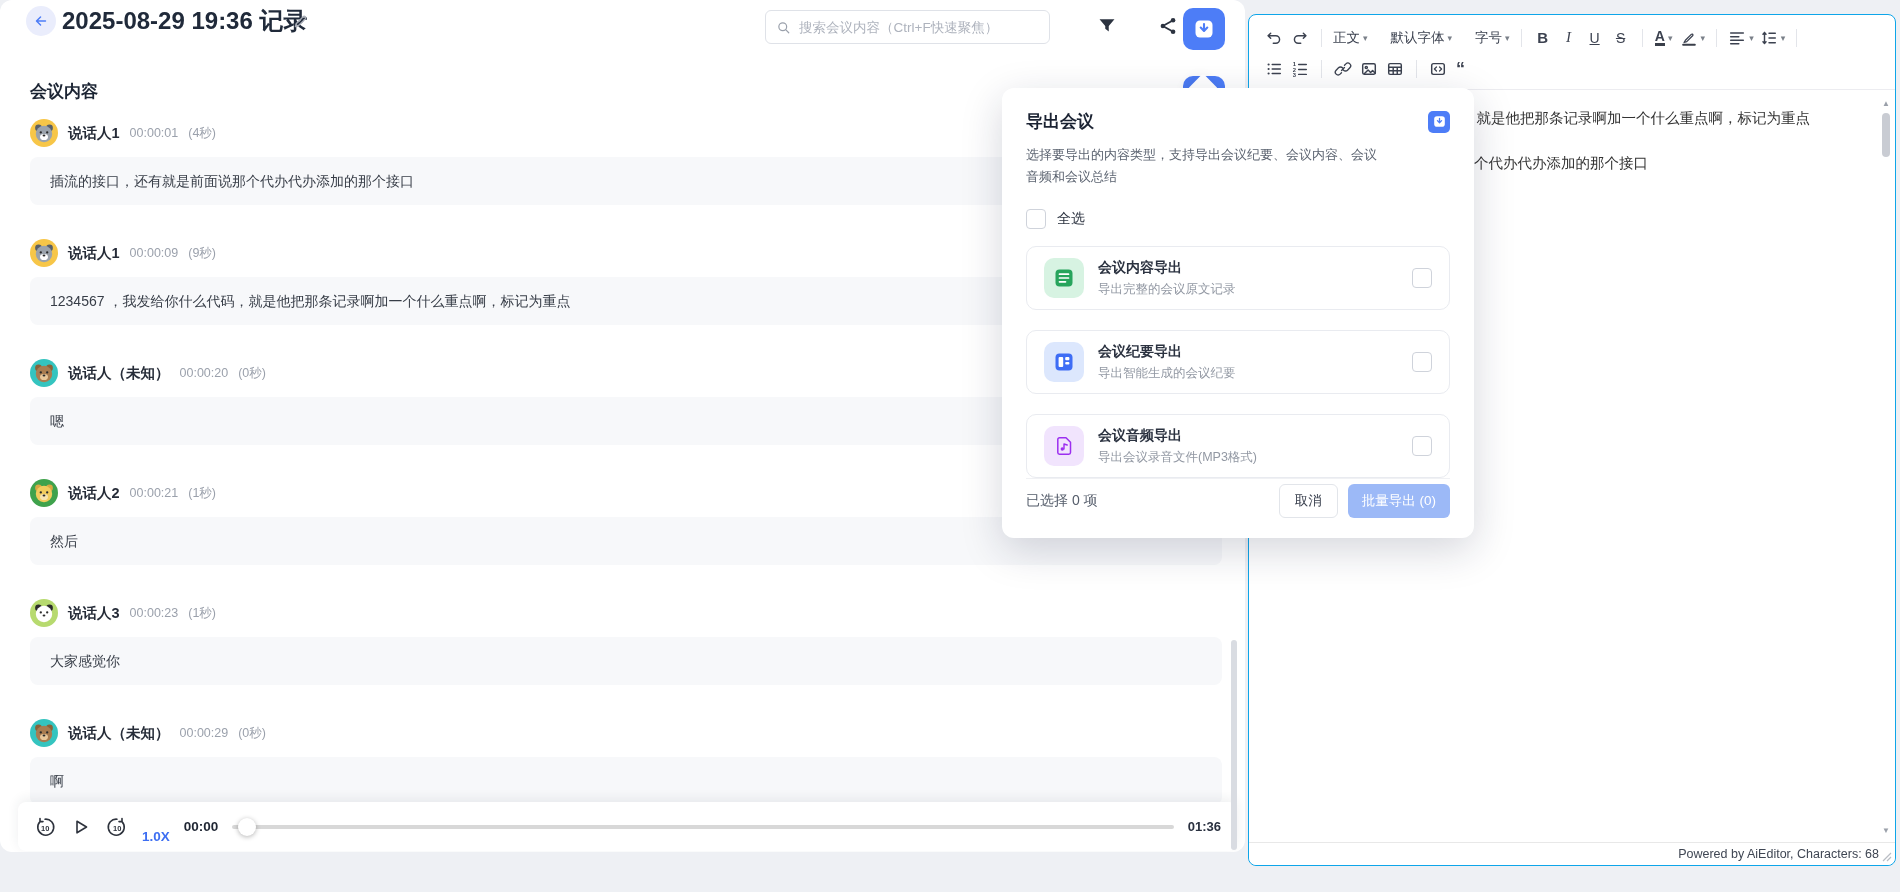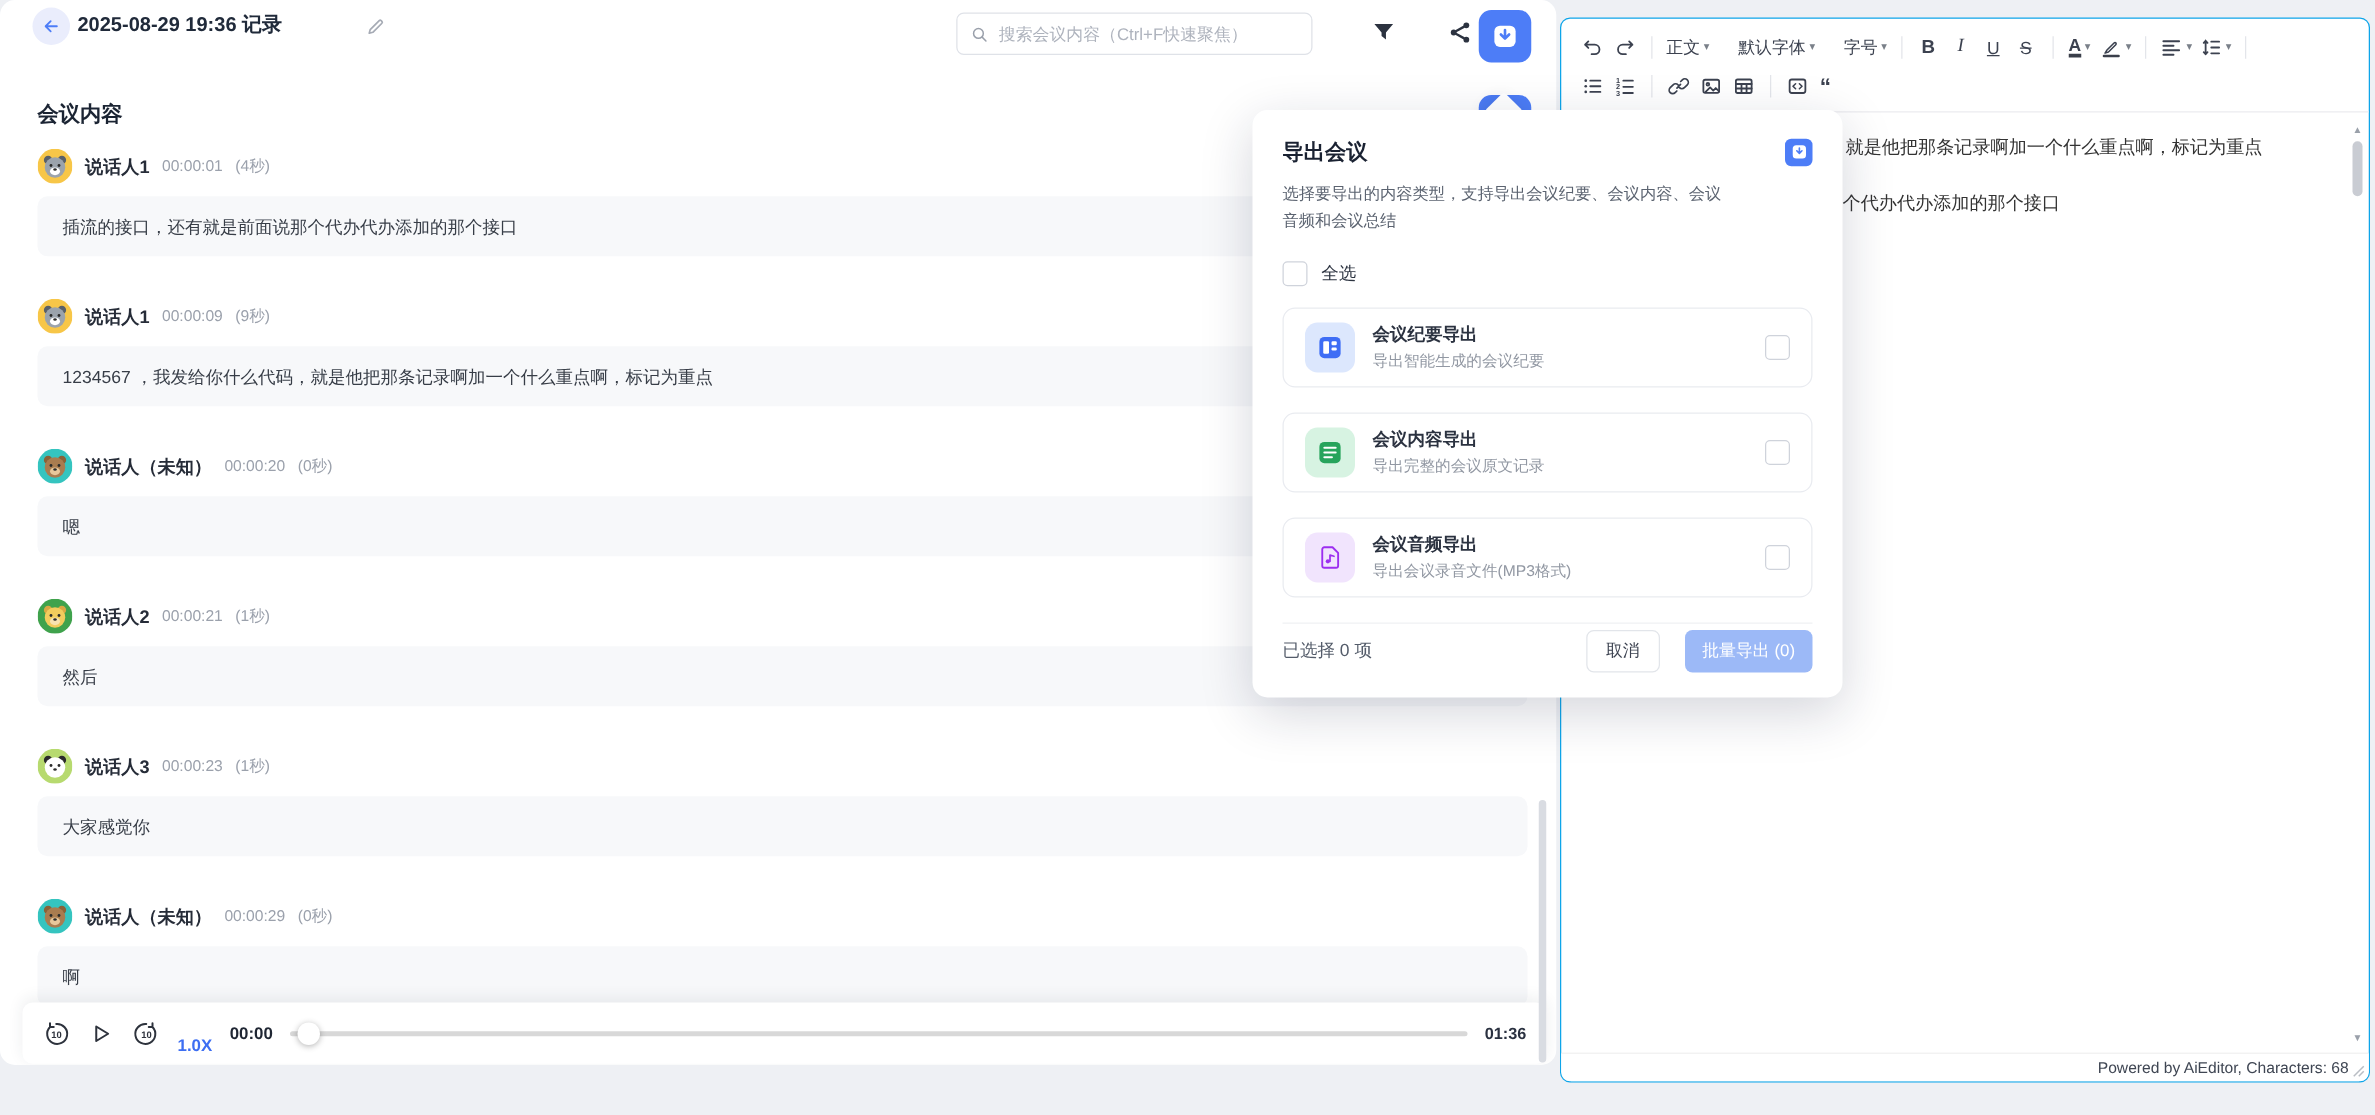--- a/index.html
+++ b/index.html
@@ -16,21 +16,21 @@
     position:absolute; left:0; top:20; width:1245px; height:852px;
     background:#fff; border-radius:12px; overflow:hidden; z-index:1;
   }
   .back-btn {
     position:absolute; left:26px; top:6px; width:30px; height:30px;
     border-radius:50%; background:#eaedfc; color:#4d7df7;
     display:flex; align-items:center; justify-content:center; cursor:pointer;
   }
   .back-btn svg { width:18px; height:18px; }
   .rec-title {
-    position:absolute; left:62px; top:6px; font-size:16px; font-weight:700;
+    position:absolute; left:62px; top:6px; font-size:24px; font-weight:700;
     color:#202a3a; line-height:30px;
   }
   .edit-pencil { position:absolute; left:292px; top:13px; color:#a6abb5; }
   .edit-pencil svg { width:17px; height:17px; }
 
   .search-box {
     position:absolute; left:765px; top:10px; width:285px; height:34px;
     border:1px solid #dfe2e8; border-radius:6px; background:#fff;
     display:flex; align-items:center; padding:0 10px; gap:8px;
   }
@@ -163,22 +163,22 @@
     display:flex; align-items:center; padding:0 17px; cursor:pointer; background:#fff;
   }
   .opt-ico { width:40px; height:40px; border-radius:10px; display:flex; align-items:center; justify-content:center; flex:none; }
   .opt-ico svg { width:22px; height:22px; }
   .opt-texts { margin-left:14px; }
   .opt-title { font-size:14px; font-weight:700; color:#2b3240; }
   .opt-desc { font-size:12.5px; color:#9298a3; margin-top:4px; }
   .opt-card .checkbox { margin-left:auto; }
 
   .dlg-footer {
-    margin-top:20px; border-top:1px solid #f0f1f4; padding-top:5px;
-    display:flex; align-items:center;gap:10px;
+    border-top:1px solid #f0f1f4; padding-top:5px;
+    display:flex; align-items:center;
   }
   .dlg-selected { font-size:14px; color:#545c6a; }
   .btn-cancel {
     margin-left:auto; padding:7px 15px; border:1px solid #e2e5ea; border-radius:6px;
     background:#fff; font-size:13.5px; color:#3c4250; cursor:pointer; font-family:inherit;
   }
   .btn-export {
     margin-left:10px; padding:8px 14px; border:none; border-radius:6px;
     background:#9cb9f7; font-size:13.5px; color:#fff; cursor:pointer; font-family:inherit;
   }
@@ -549,48 +549,48 @@
   </div>
   <div class="dlg-desc">选择要导出的内容类型，支持导出会议纪要、会议内容、会议音频和会议总结</div>
 
   <div class="select-all">
     <div class="checkbox"></div>
     <div class="lbl">全选</div>
   </div>
 
   <div class="opt-list" id="opt-list">
       <div class="opt-card">
+        <div class="opt-ico" style="background:#D7F3E2;color:#27A45C">
+          <svg viewBox="0 0 22 22" fill="none" stroke="currentColor" stroke-width="1.6" stroke-linecap="round" stroke-linejoin="round">
+            <rect x="2.5" y="2.5" width="17" height="17" rx="4" fill="currentColor" stroke="none"></rect>
+            <path d="M6.5 7.2 H15.5 M6.5 11 H15.5 M6.5 14.8 H12.5" stroke="#fff" stroke-width="1.7"></path>
+          </svg>
+        </div>
+     <div class="opt-texts">
+       <div class="opt-title">会议内容导出</div>
+       <div class="opt-desc">导出完整的会议原文记录</div>
+     </div>
+     <div class="checkbox"></div>
+      </div>
+      <div class="opt-card">
         <div class="opt-ico" style="background:#DCE7FD;color:#3E6DF5">
           <svg viewBox="0 0 22 22" fill="none" stroke="currentColor" stroke-width="1.6" stroke-linecap="round" stroke-linejoin="round">
             <rect x="2.5" y="2.5" width="17" height="17" rx="4" fill="currentColor" stroke="none"></rect>
             <rect x="5.6" y="6" width="4.6" height="10" rx="1" fill="#fff" stroke="none"></rect>
             <rect x="12.2" y="6" width="4.2" height="3.2" rx="1" fill="#fff" stroke="none"></rect>
             <rect x="12.2" y="11" width="4.2" height="2.4" rx="1" fill="#fff" stroke="none"></rect>
           </svg>
         </div>
      <div class="opt-texts">
        <div class="opt-title">会议纪要导出</div>
        <div class="opt-desc">导出智能生成的会议纪要</div>
      </div>
      <div class="checkbox"></div>
       </div>
       <div class="opt-card">
-        <div class="opt-ico" style="background:#D7F3E2;color:#27A45C">
-          <svg viewBox="0 0 22 22" fill="none" stroke="currentColor" stroke-width="1.6" stroke-linecap="round" stroke-linejoin="round">
-            <rect x="2.5" y="2.5" width="17" height="17" rx="4" fill="currentColor" stroke="none"></rect>
-            <path d="M6.5 7.2 H15.5 M6.5 11 H15.5 M6.5 14.8 H12.5" stroke="#fff" stroke-width="1.7"></path>
-          </svg>
-        </div>
-     <div class="opt-texts">
-       <div class="opt-title">会议内容导出</div>
-       <div class="opt-desc">导出完整的会议原文记录</div>
-     </div>
-     <div class="checkbox"></div>
-      </div>
-      <div class="opt-card">
         <div class="opt-ico" style="background:#F1E4FD;color:#9C2EF0">
           <svg viewBox="0 0 22 22" fill="none" stroke="currentColor" stroke-width="1.6" stroke-linecap="round" stroke-linejoin="round">
             <path d="M6.5 2.8 h6.5 L17.5 7.3 V17.5 a1.7 1.7 0 0 1-1.7 1.7 H6.5 a1.7 1.7 0 0 1-1.7-1.7 V4.5 a1.7 1.7 0 0 1 1.7-1.7 Z" stroke-width="1.5"></path>
             <circle cx="9.3" cy="14" r="1.7" fill="currentColor" stroke="none"></circle>
             <path d="M11 14 V9 l3.2 1" stroke-width="1.4"></path>
           </svg>
         </div>
      <div class="opt-texts">
        <div class="opt-title">会议音频导出</div>
        <div class="opt-desc">导出会议录音文件(MP3格式)</div>

